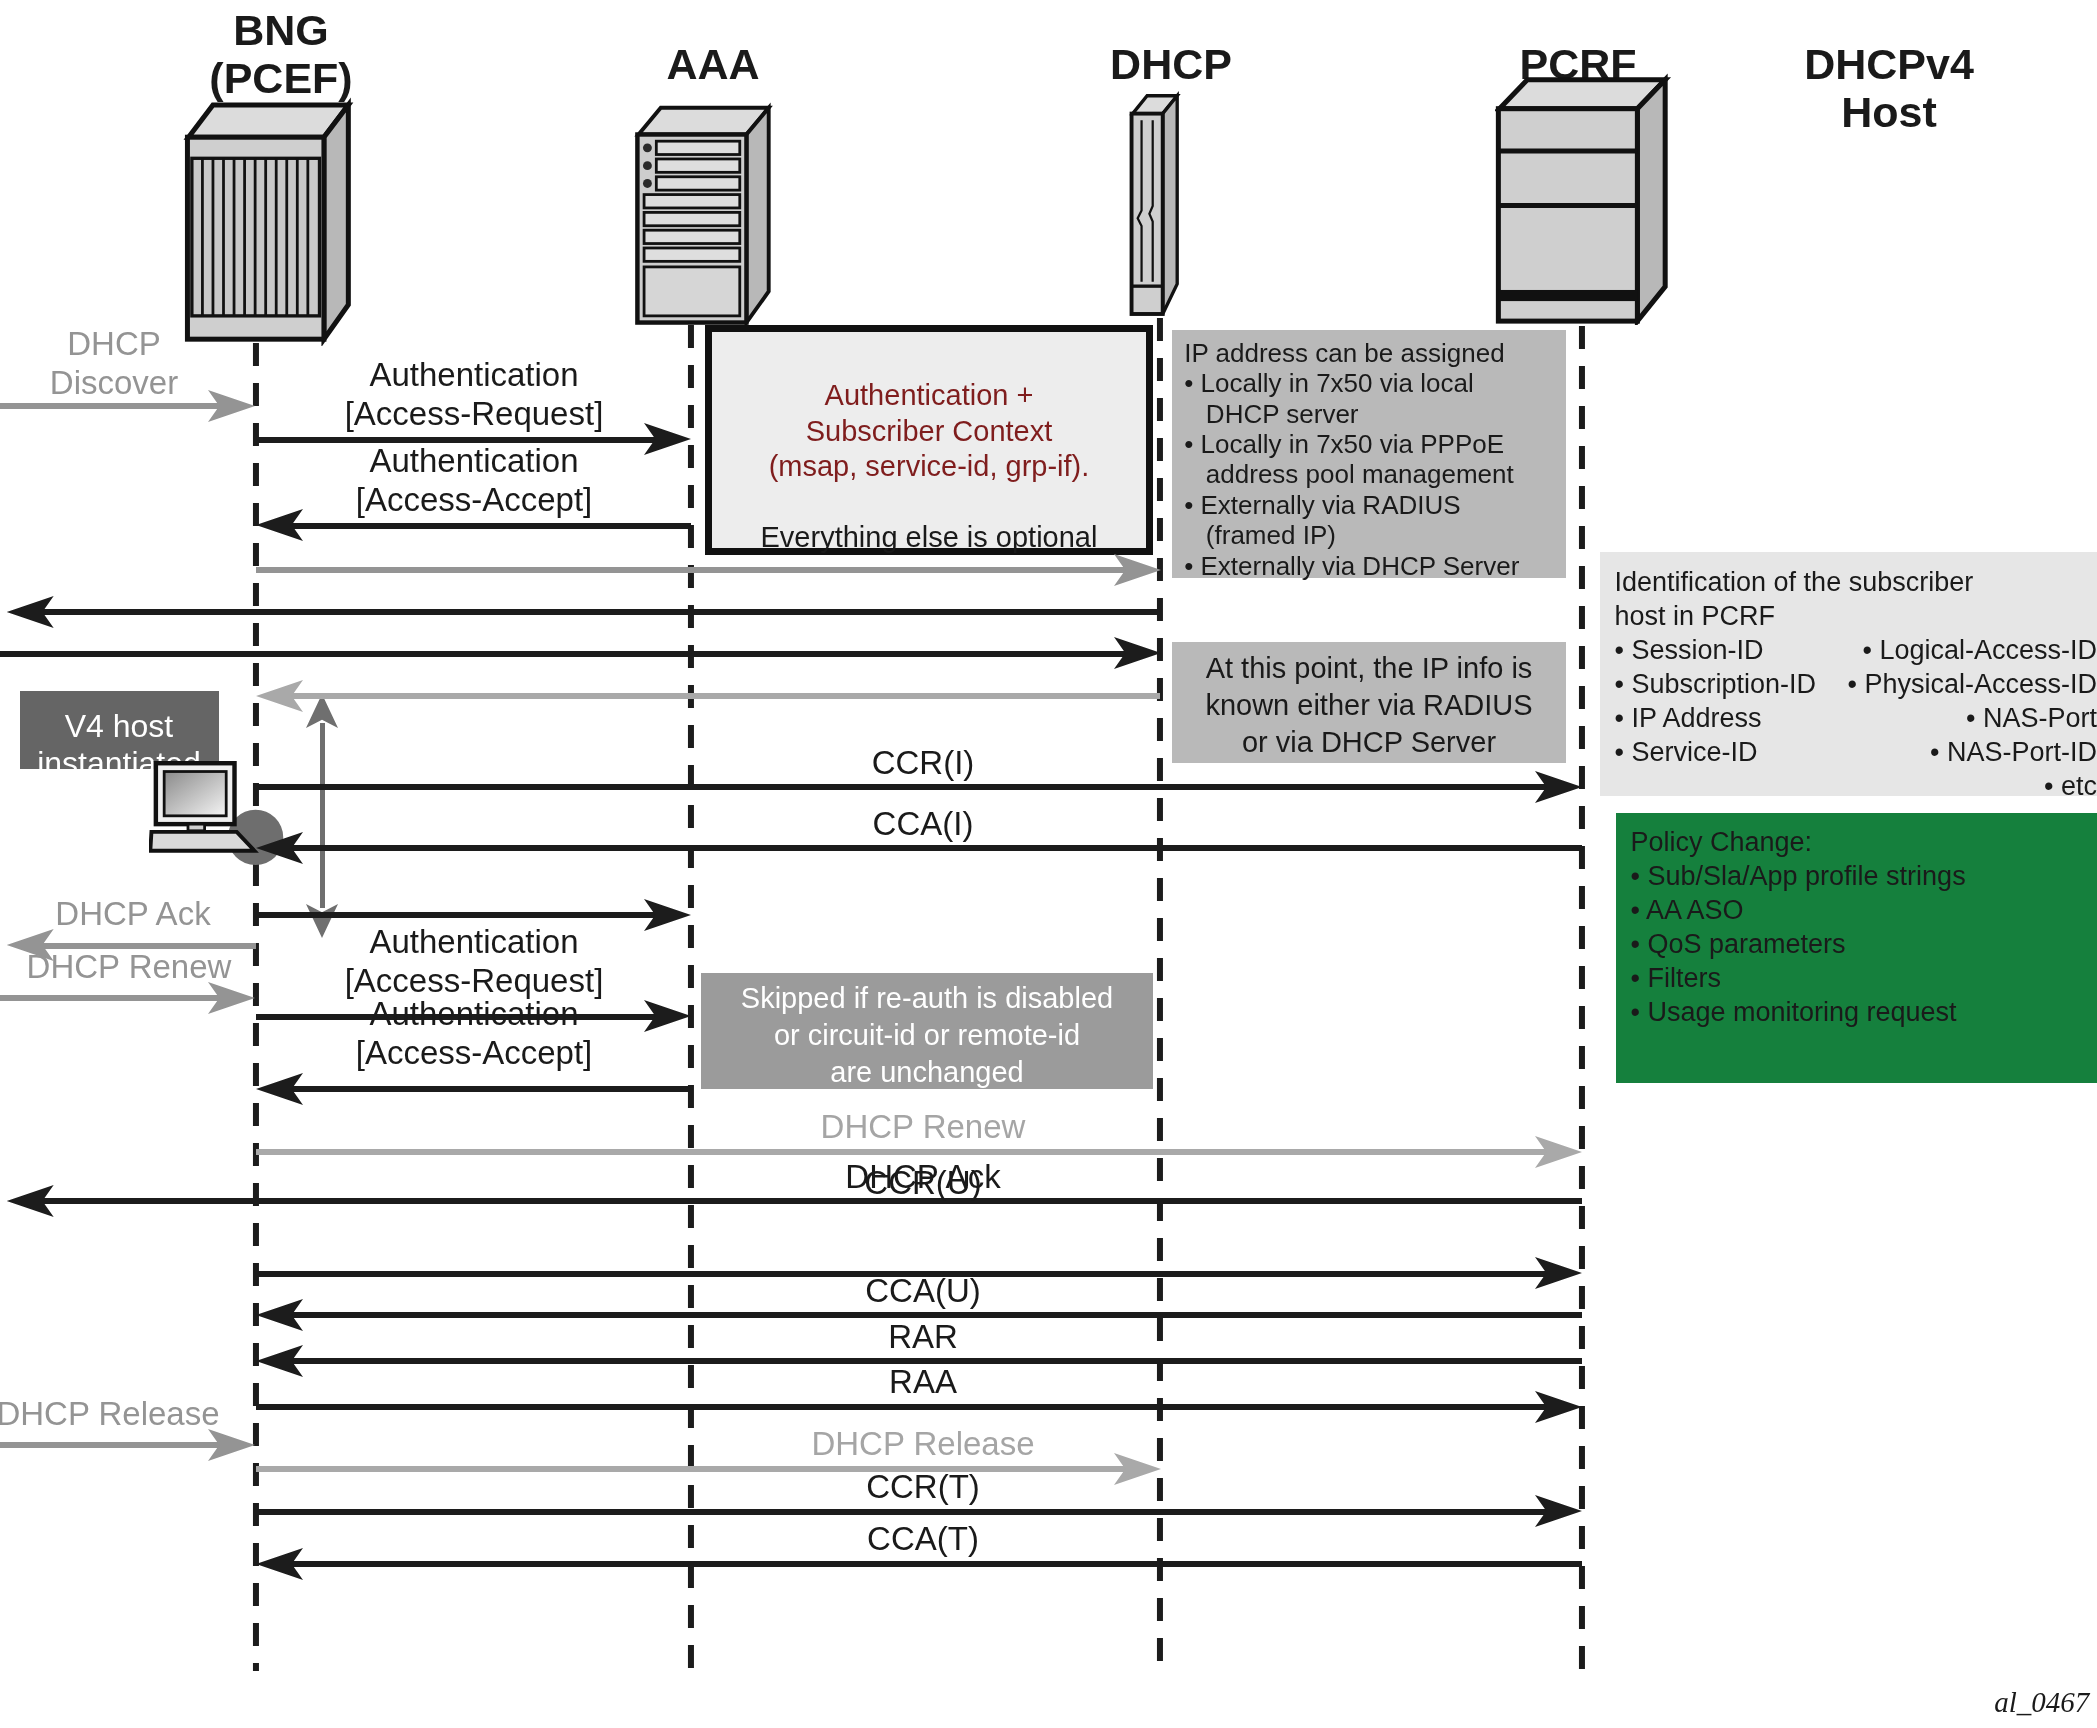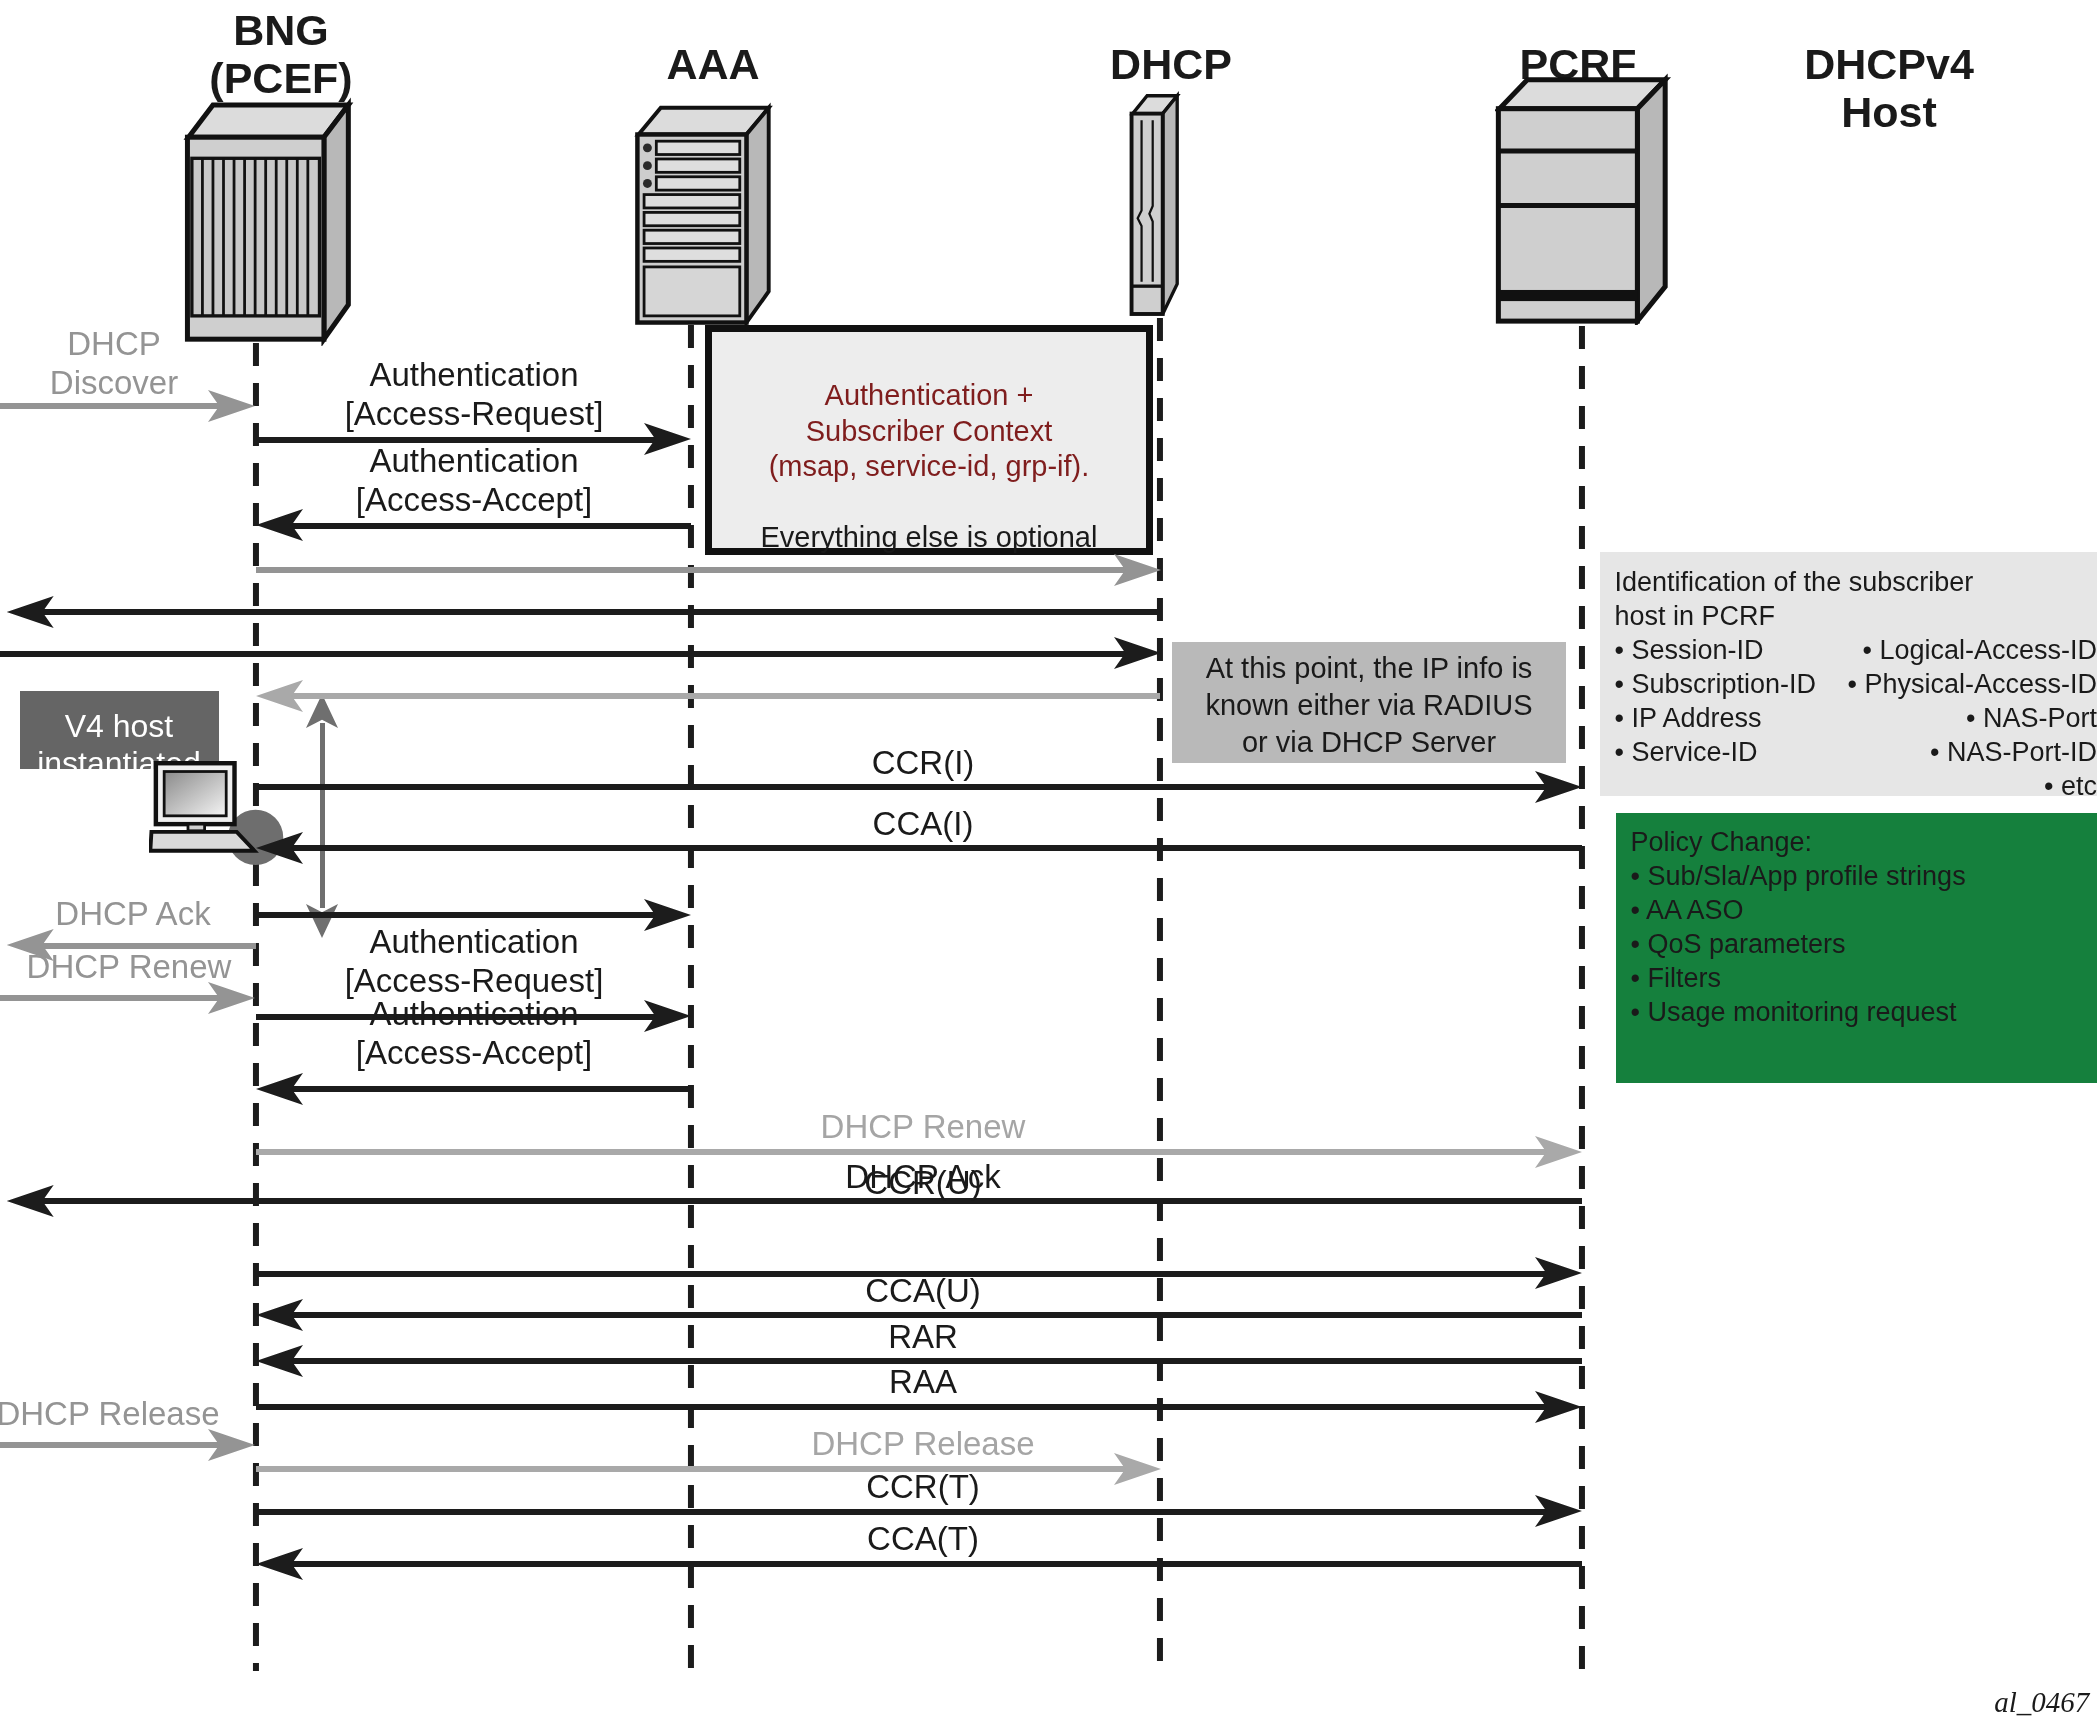--- a/index.html
+++ b/index.html
@@ -121,20 +121,28 @@
       <div class="lifeline" style="left: 1582px; top: 326px; height: 1345px;"></div>
     </div>
 
   <div class="notebox" id="minreq-box">
     <div class="mid">Authentication +
 Subscriber Context
 (msap, service-id, grp-if).</div>
     <div>Everything else is optional</div>
   </div>
 
+  <div class="notebox" id="ip-box">IP address can be assigned
+• Locally in 7x50 via local
+   DHCP server
+• Locally in 7x50 via PPPoE
+   address pool management
+• Externally via RADIUS
+   (framed IP)
+• Externally via DHCP Server</div>
 
   <div class="notebox" id="atpoint-box">At this point, the IP info is
 known either via RADIUS
 or via DHCP Server</div>
 
   <div class="notebox" id="ident-box">
     <div class="title">Identification of the subscriber
 host in PCRF</div>
     <div class="cols">
       <div class="col1">• Session-ID
@@ -149,20 +157,23 @@
     </div>
   </div>
 
   <div class="notebox" id="policy-box">Policy Change:
 • Sub/Sla/App profile strings
 • AA ASO
 • QoS parameters
 • Filters
 • Usage monitoring request</div>
 
+  <div class="notebox" id="skipped-box">Skipped if re-auth is disabled
+or circuit-id or remote-id
+are unchanged</div>
 
   <div class="notebox" id="v4host-box">V4 host
 instantiated</div>
 
 
   <div class="icon" style="left:149px;top:761px">
     <svg width="140" height="108" viewBox="0 0 252 195">
       <defs>
         <linearGradient id="scr" x1="0" y1="0" x2="1" y2="1">
           <stop offset="0" stop-color="#8a8a8a"></stop>

